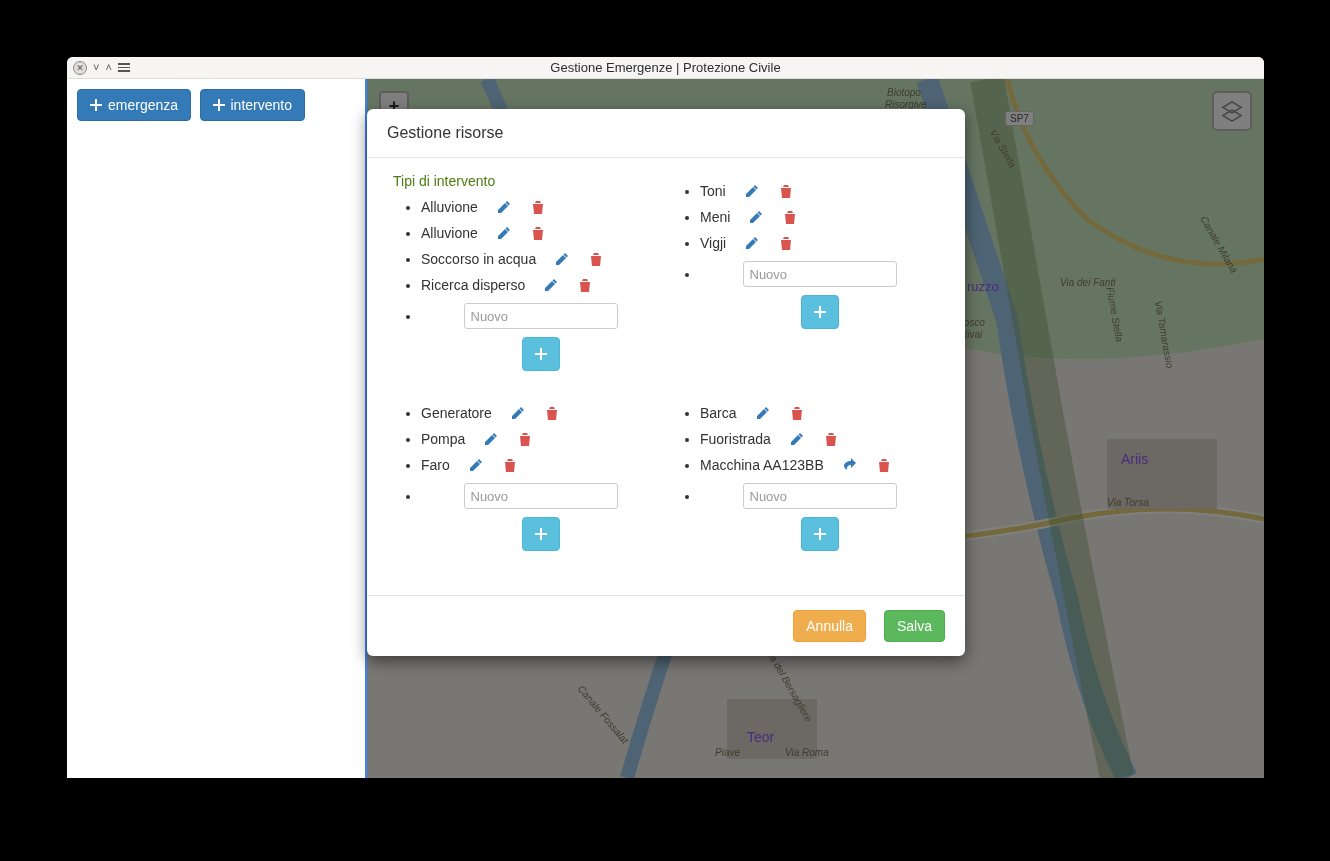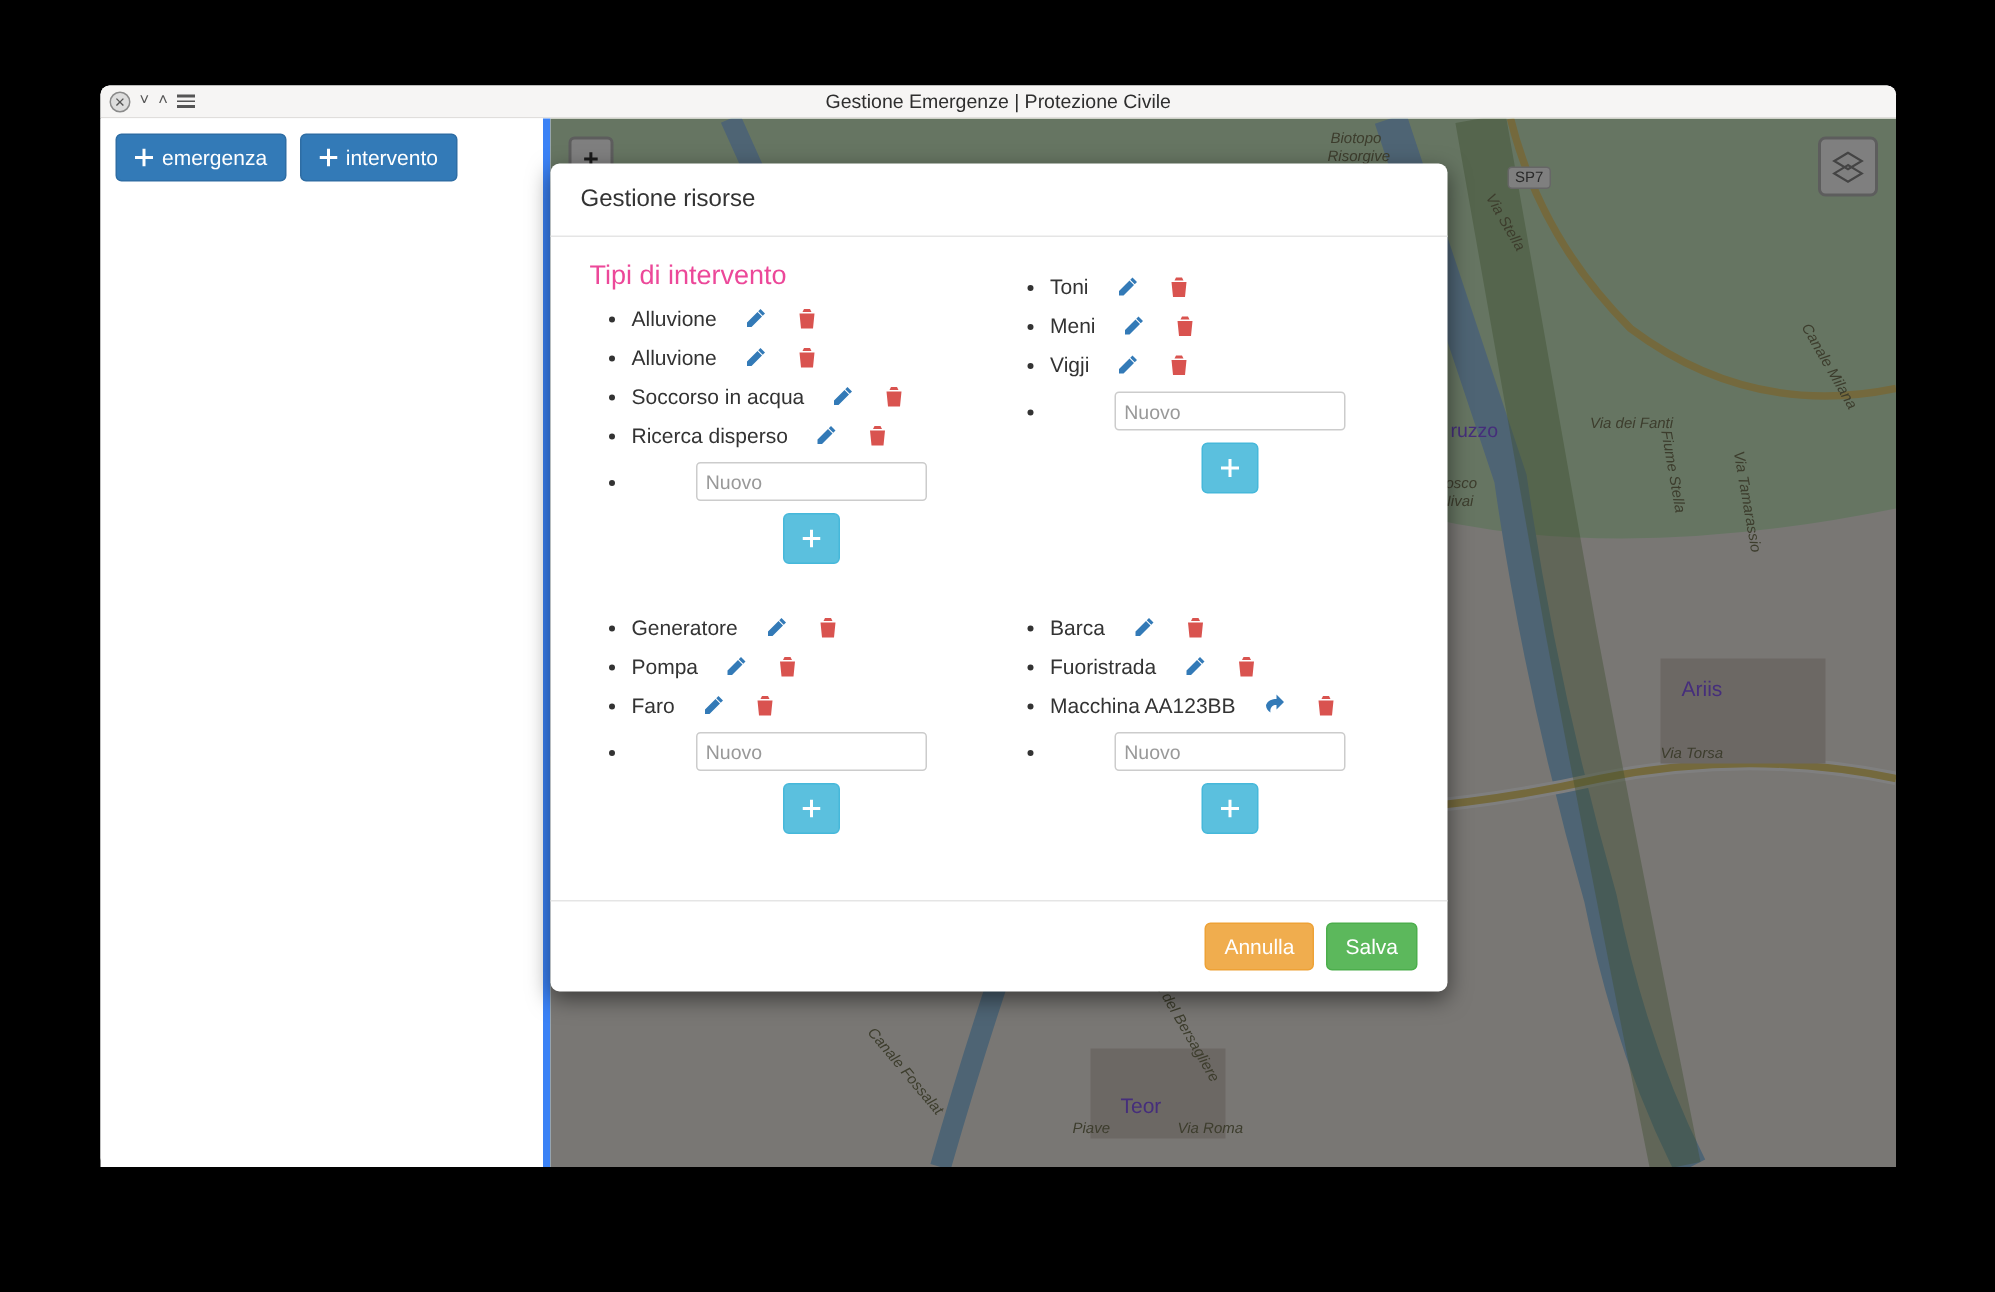--- a/index.html
+++ b/index.html
@@ -26,21 +26,21 @@
   .titlebar .controls { display:flex; gap:6px; padding-left:6px; align-items:center; }
   .tb-btn { width:14px; height:14px; border-radius:50%; border:1px solid #8a8a8a; display:inline-flex; align-items:center; justify-content:center; font-size:9px; color:#555; background:#ddd; }
   .tb-chev { font-size:11px; color:#555; line-height:1; }
   .tb-menu { display:inline-flex; flex-direction:column; gap:2px; width:12px; }
   .tb-menu span { display:block; height:1.5px; background:#555; }
   .titlebar .title { position:absolute; left:0; right:0; text-align:center; pointer-events:none; }
 
   .app-body { flex:1; display:flex; position:relative; }
 
   .sidebar {
-    width: 300px; background:#fff; border-right:5px solid #3b82f6;
+    width: 300px; background:#fff; border-right:2px solid #3b82f6;
     padding:10px;
   }
   .btn {
     display:inline-flex; align-items:center; gap:6px;
     padding:7px 12px; border-radius:4px; font-size:14px;
     color:#fff; background:#337ab7; border:1px solid #2e6da4;
     cursor:pointer; user-select:none;
   }
   .btn.warn { background:#f0ad4e; border-color:#eea236; }
   .btn.succ { background:#5cb85c; border-color:#4cae4c; }
@@ -59,38 +59,38 @@
   }
   .modal {
     position:absolute; left:300px; top:30px; width:598px;
     background:#fff; border-radius:6px; box-shadow:0 5px 15px rgba(0,0,0,0.5);
     display:flex; flex-direction:column;
   }
   .modal-header { padding:15px 20px; border-bottom:1px solid #e5e5e5; }
   .modal-header h2 { font-size:16px; font-weight:500; color:#333; }
   .modal-body { padding:15px 20px 20px; display:flex; flex-wrap:wrap; gap:0; }
   .col { width:50%; padding:0 6px 14px 6px; }
-  .col h3 { font-size:18px; font-weight:500; color:#ec4899; margin-bottom:10px; }
+  .col h3 { font-size:14px; font-weight:500; color:#4d7c0f; margin-bottom:10px; }
   .col ul { list-style:disc; padding-left:28px; }
   .col li { margin:10px 0; font-size:14px; color:#333; display:list-item; }
   .li-row { display:inline-flex; align-items:center; gap:18px; }
   .li-label { min-width:0; }
   .icon-edit, .icon-del, .icon-share { display:inline-flex; width:16px; height:16px; cursor:pointer; }
   .icon-edit { color:#337ab7; }
   .icon-del { color:#d9534f; }
   .icon-share { color:#337ab7; }
   .new-row { display:flex; align-items:center; gap:8px;flex-direction:column; }
   .new-row input {
     width:154px; height:26px; border:1px solid #ccc; border-radius:3px;
     padding:2px 6px; font-size:13px; color:#555;
   }
   .new-row input::placeholder { color:#999; }
   .add-btn { width:38px; height:34px; background:#5bc0de; border:1px solid #46b8da; border-radius:4px; display:inline-flex; align-items:center; justify-content:center; color:#fff; font-size:16px; font-weight:bold; cursor:pointer; }
 
-  .modal-footer { padding:14px 20px; border-top:1px solid #e5e5e5; display:flex; justify-content:flex-end; gap:8px; }
+  .modal-footer { padding:14px 20px; border-top:1px solid #e5e5e5; display:flex; justify-content:flex-end; gap:18px; }
 
   
   .map-label { position:absolute; font-size:10px; color:#7a7a5a; font-style:italic; white-space:nowrap; }
   .map-town { position:absolute; font-size:14px; color:#8b5cf6; }
   .map-road { position:absolute; font-size:10px; background:#fff; padding:1px 4px; border:1px solid #ccc; border-radius:3px; color:#555; }
 </style>
 </head>
 <body>
 
 <div class="window">

